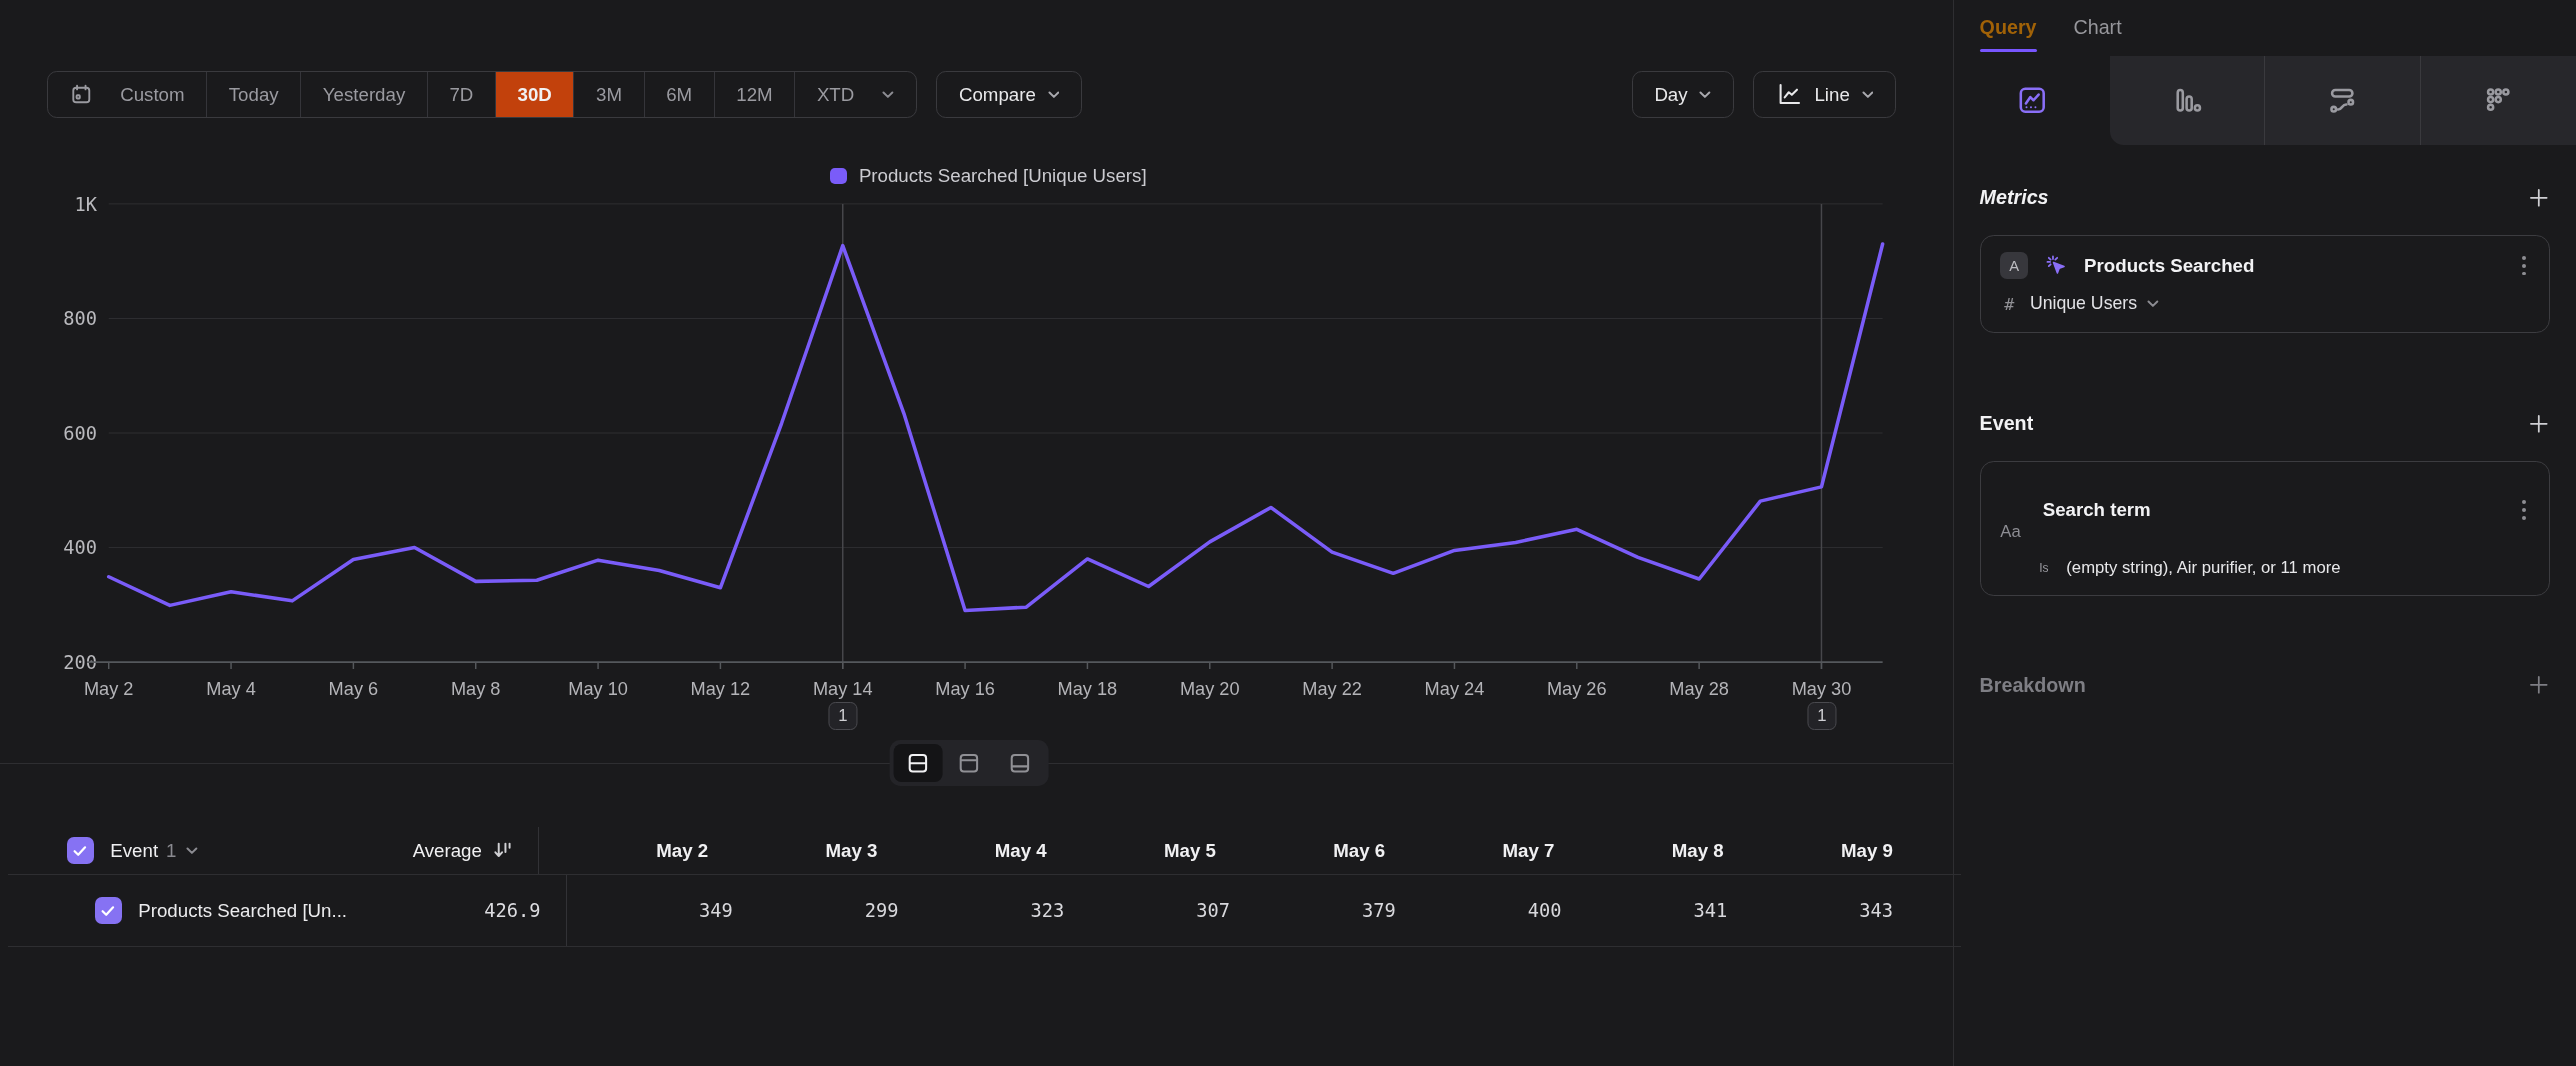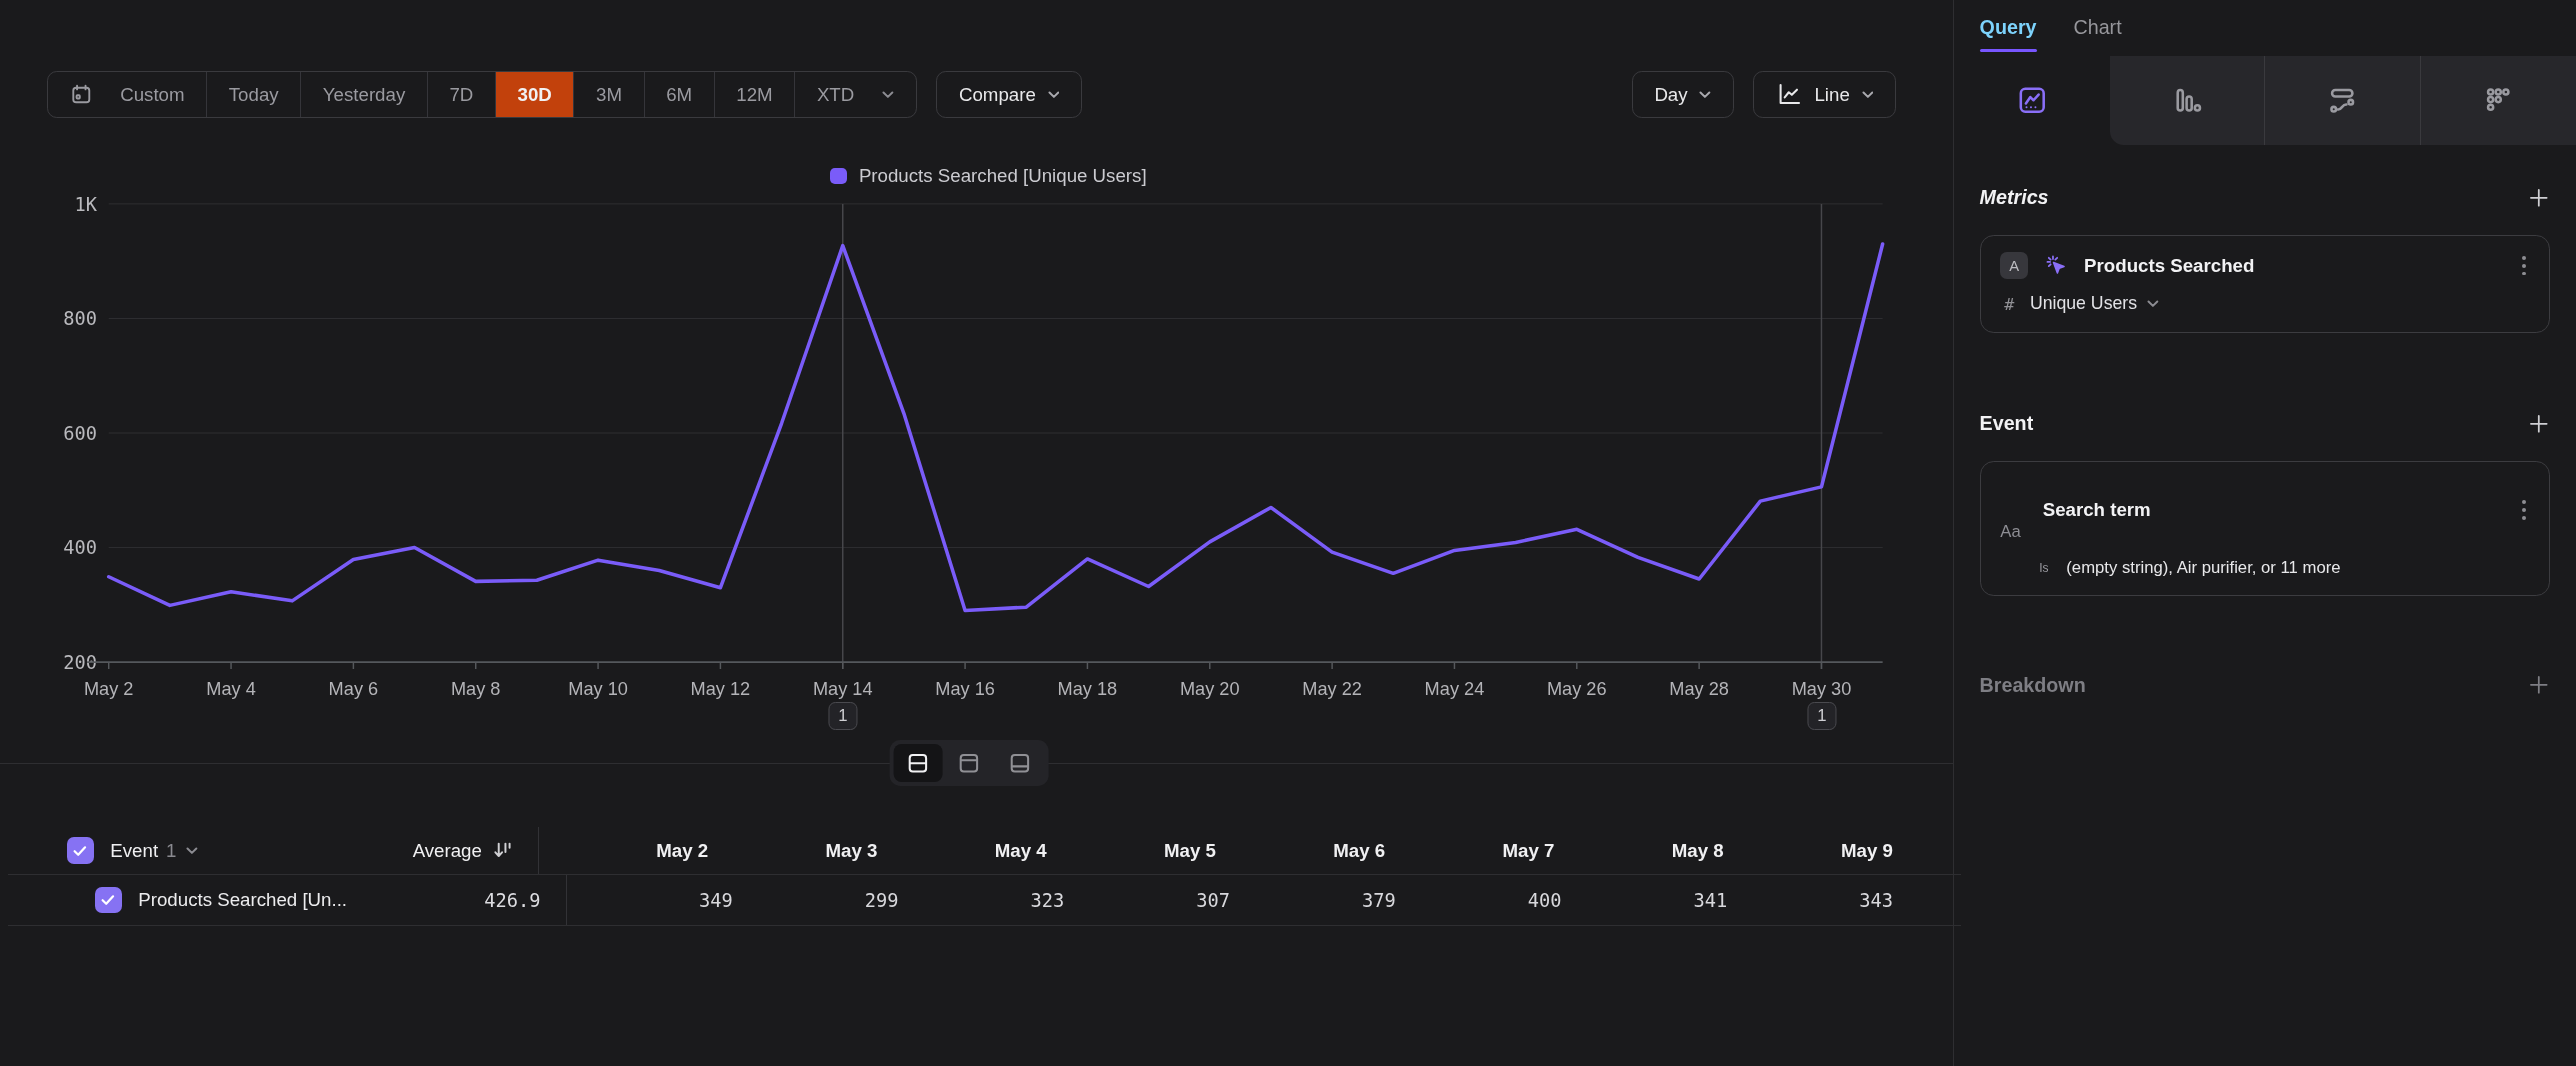--- a/index.html
+++ b/index.html
@@ -46,21 +46,21 @@
                    display:flex; gap:2px; }
   .lt-seg { width:49px; border-radius:7.9px; display:flex; align-items:center;
             justify-content:center; cursor:pointer; }
   .lt-seg.active { background:#141416; }
   .lt-seg svg rect, .lt-seg svg line { stroke:#909095; stroke-width:2; fill:none; }
   .lt-seg.active svg rect, .lt-seg.active svg line { stroke:#f2f2f4; }
 
   
   #table { position:absolute; left:8px; top:827px; width:1953px; }
   .t-head { display:flex; height:47px; align-items:center; }
-  .t-row  { display:flex; height:52px; align-items:center;
+  .t-row  { display:flex; height:73px; align-items:center;
             border-top:1px solid #2e2e31; border-bottom:1px solid #2e2e31;padding-left:28px; }
   .t-left { width:531px; flex:none; display:flex; align-items:center;
             align-self:stretch; border-right:1px solid #323236; }
   .t-left .checkbox { margin-left:59px; }
   .checkbox { width:26.6px; height:26.6px; border-radius:6.9px; background:#8672f3;
               display:flex; align-items:center; justify-content:center; cursor:pointer; flex:none; }
   .event-label { margin-left:16.7px; font-size:18.7px; color:#f0f0f2; }
   .event-count { margin-left:7.9px; font-size:18.7px; color:#8a8a90; }
   .t-left .chev { margin-left:9.8px; }
   .avg-wrap { margin-left:auto; padding-right:25.6px; display:flex; align-items:center; gap:9.8px; }
@@ -68,21 +68,21 @@
   .avg-value { font-size:18.7px; color:#dcdce0; }
   .t-dates { flex:1; display:flex; padding-right:68px; align-self:stretch; align-items:center; }
   .t-col { flex:1; text-align:right; font-size:18.7px; }
   .t-head .t-col { color:#f0f0f2; font-weight:700; }
   .t-row .t-col { color:#d8d8dc; }
   .row-label { margin-left:16.7px; font-size:18.7px; color:#ececee; white-space:nowrap; }
 
   
   #sb-tabs { display:flex; gap:37px; padding:15.7px 0 0 25.6px; height:56px; position:relative; }
   .sb-tab { font-size:19.7px; color:#96969b; cursor:pointer; }
-  .sb-tab.active { color:#7dd3fc; font-weight:700; }
+  .sb-tab.active { color:#a16207; font-weight:700; }
   #sb-underline { position:absolute; left:25.6px; top:49px; width:57px; height:3px;
                   background:#7856ff; border-radius:2px; }
   #icon-tray { display:flex; height:89px; }
   .tray-cell { flex:1; display:flex; align-items:center; justify-content:center; cursor:pointer; }
   .tray-raised { flex:3; display:flex; background:#27272b; border-radius:0 0 0 13.8px; }
   .tray-raised .tray-cell { border-left:1px solid #3a3a3e; }
   .tray-raised .tray-cell:first-child { border-left:none; }
   .icon-stroke { fill:none; stroke:#9a9aa0; stroke-width:2; stroke-linecap:round; stroke-linejoin:round; }
   .icon-stroke-purple { fill:none; stroke:#8a6ff7; stroke-width:2; stroke-linecap:round; stroke-linejoin:round; }
 

